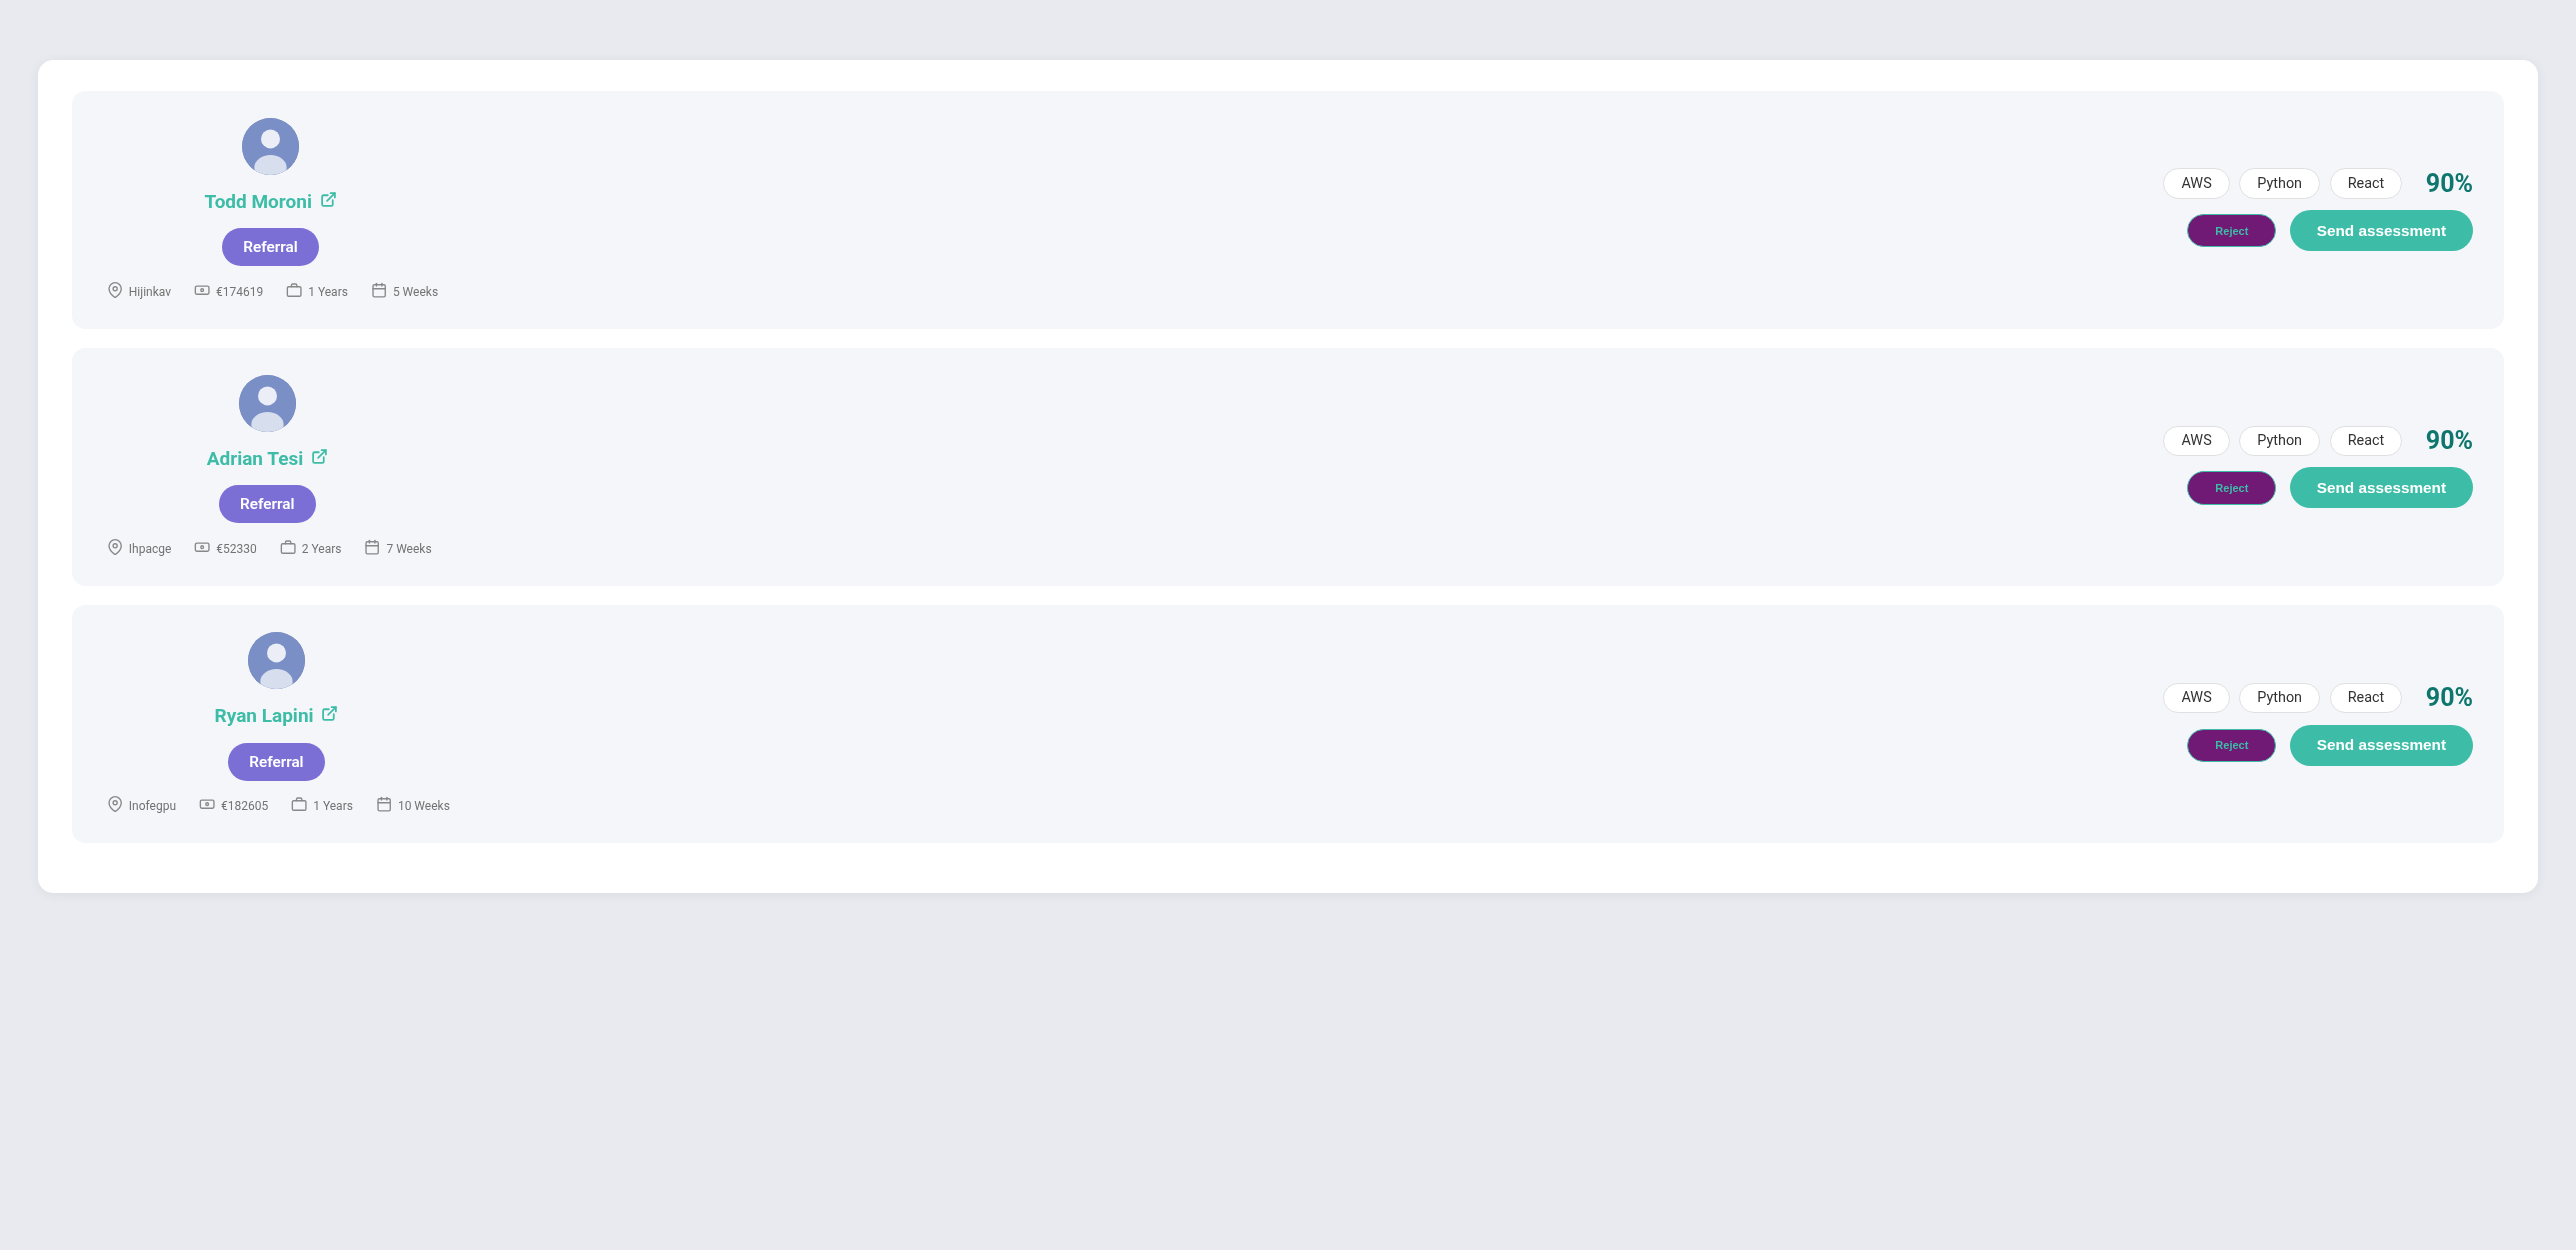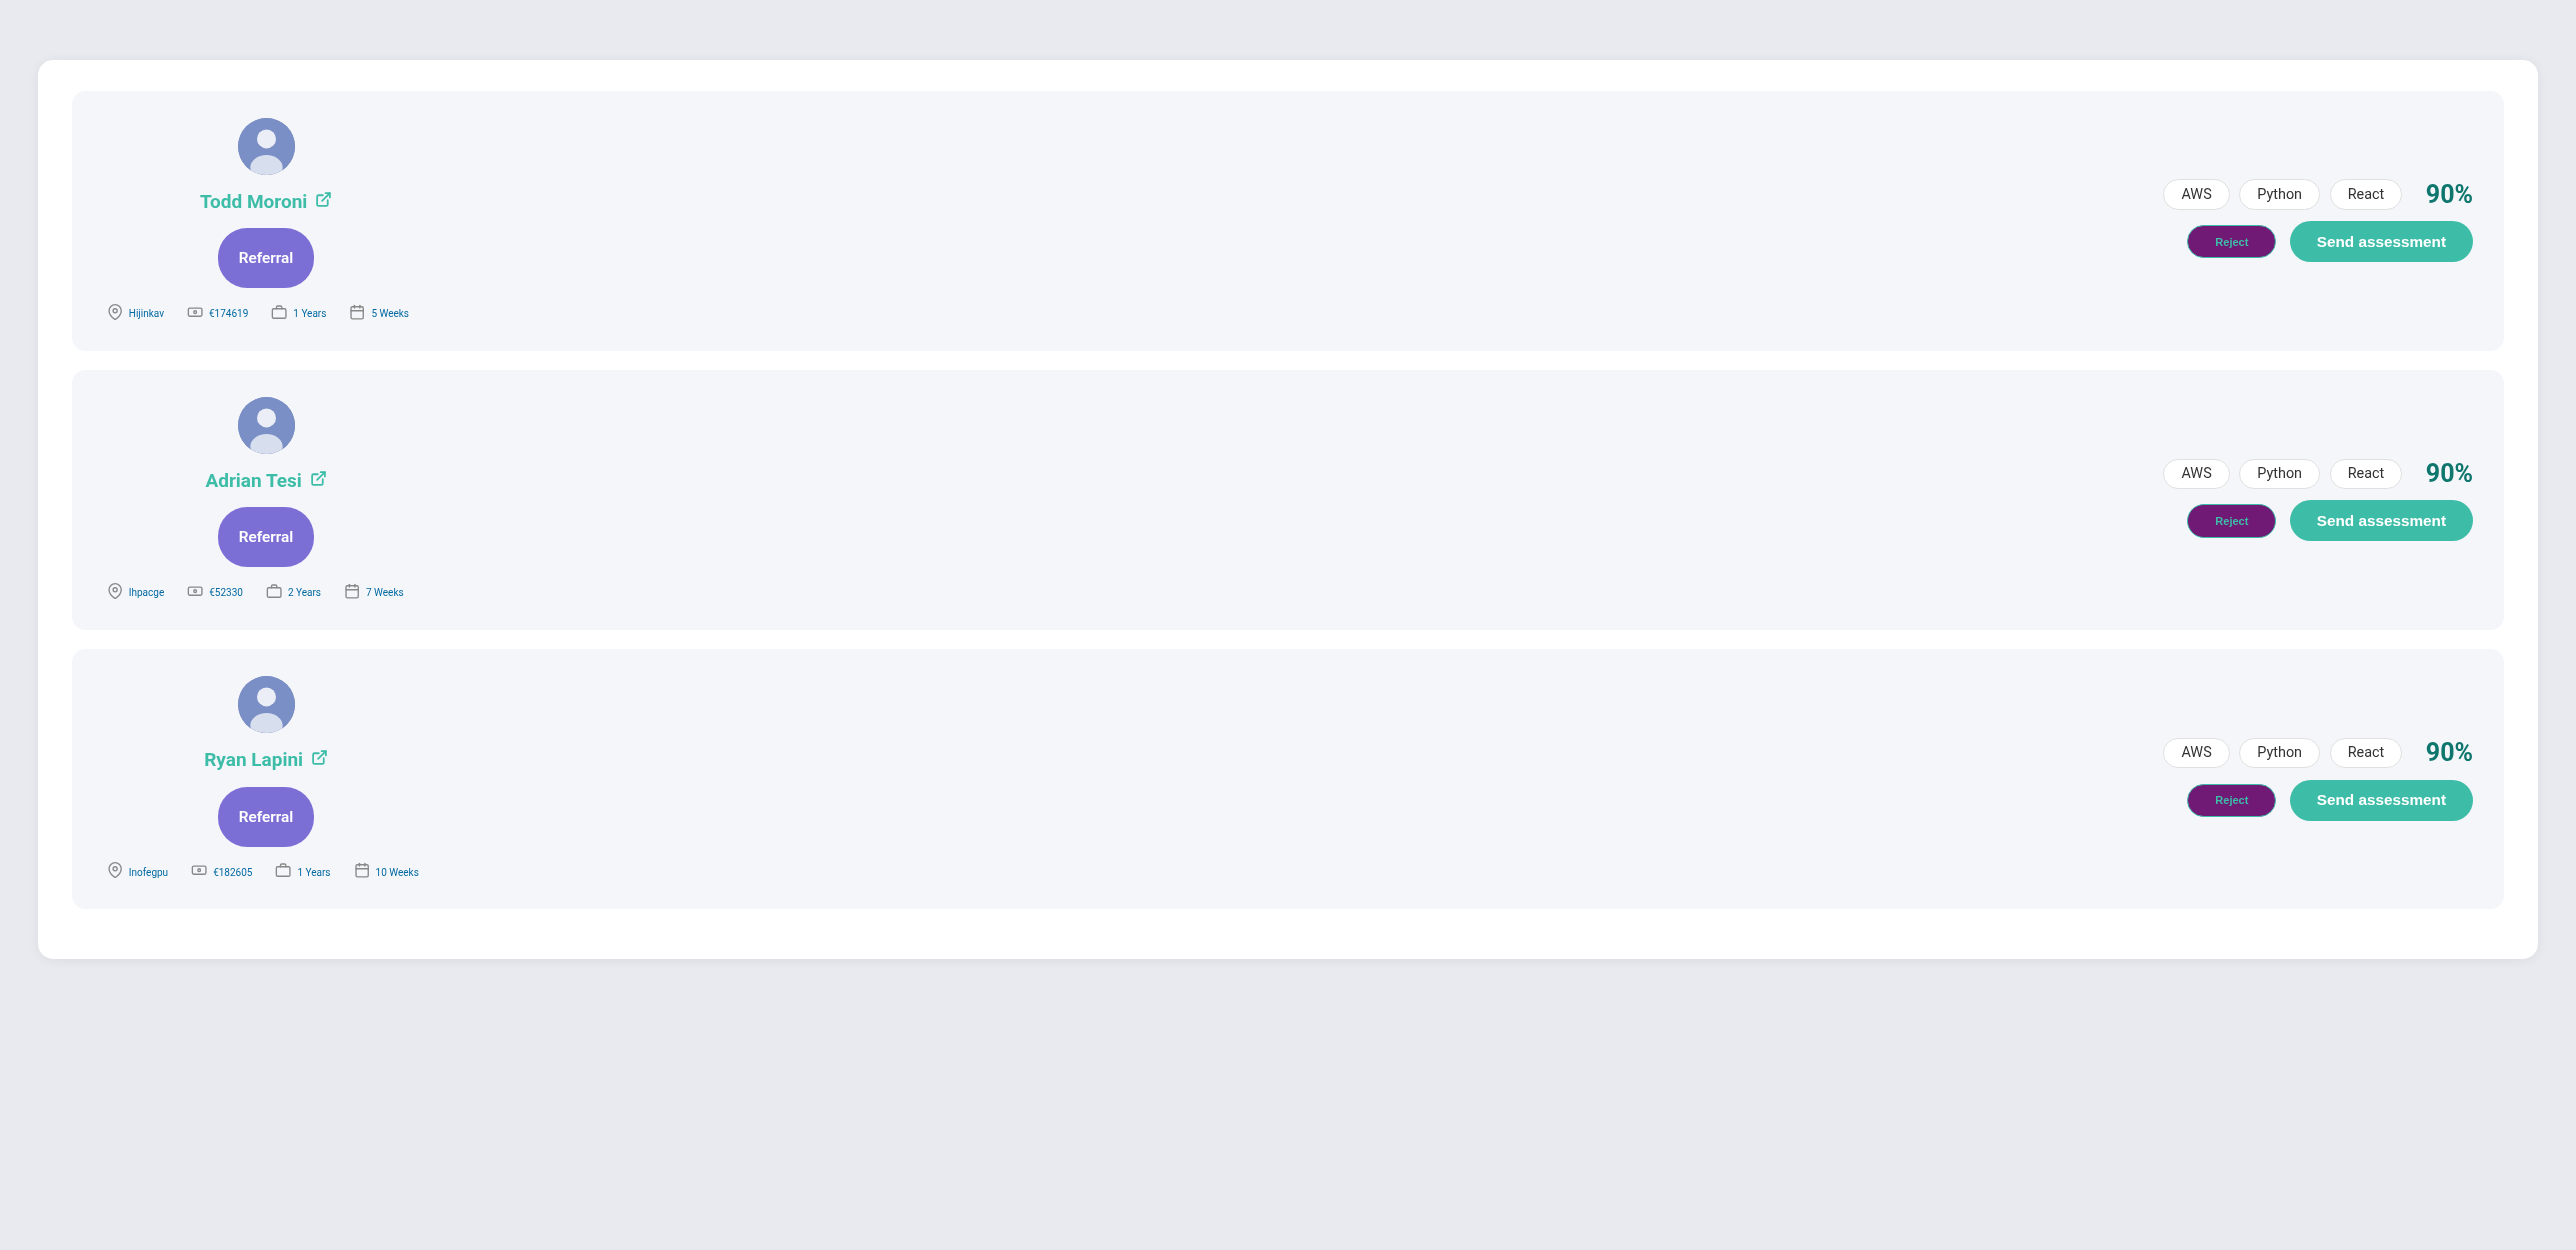--- a/index.html
+++ b/index.html
@@ -125,30 +125,30 @@
       gap: 7.7px;
     }
     .external-link-icon {
       color: #3dbda7;
       font-size: 15.3px;
     }
     .referral-badge {
       background: #7b6fd6;
       color: #fff;
       border-radius: 29px;
-      padding: 21px 21px;
+      padding: 10px 21px;
       font-size: 15.3px;
       font-weight: 600;
     }
     .candidate-meta {
       display: flex;
       align-items: center;
       gap: 23px;
-      color: #0369a1;
-      font-size: 10px;
+      color: #737373;
+      font-size: 12px;
       margin-left: 3.8px;
     }
     .meta-item {
       display: flex;
       align-items: center;
       gap: 5.7px;
     }
     .meta-icon {
       font-size: 15.3px;
       color: #888;

